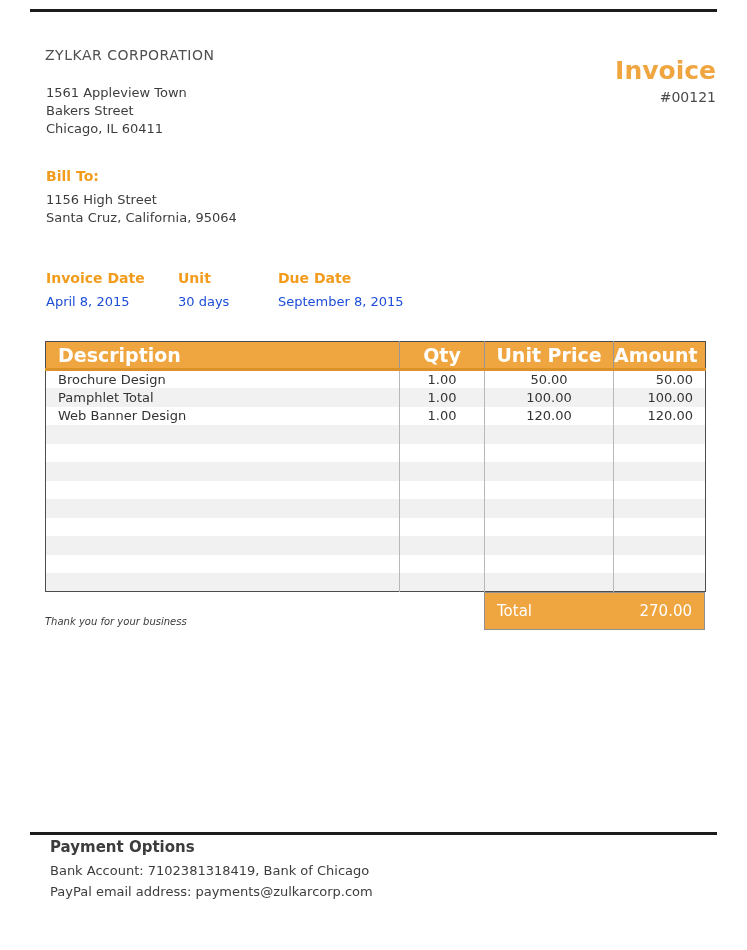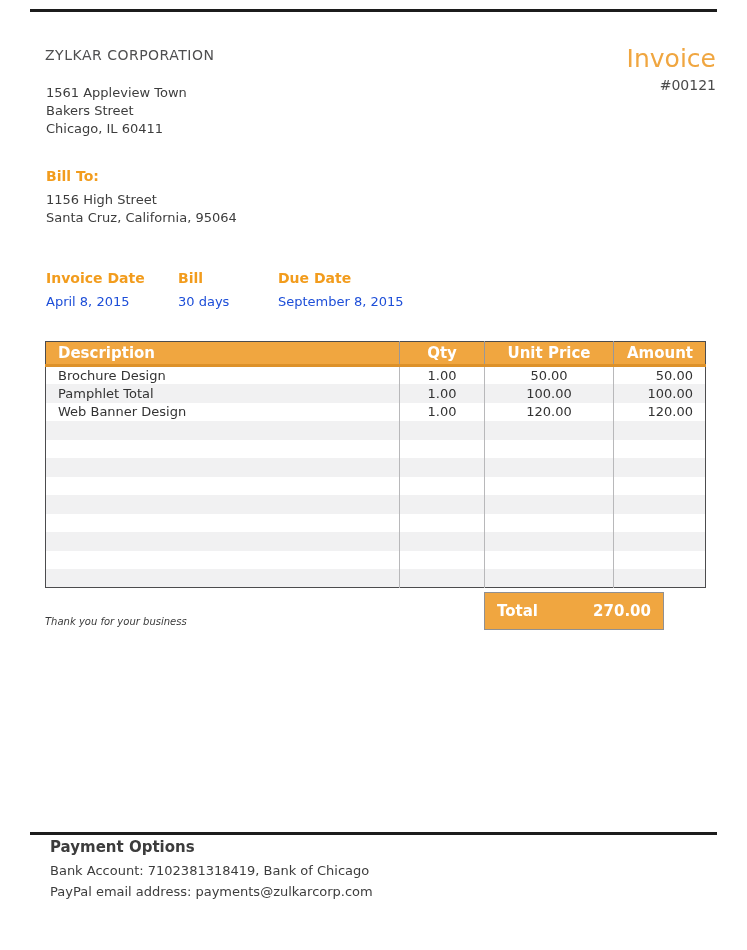--- a/index.html
+++ b/index.html
@@ -21,21 +21,21 @@
   .company-name {
     position: absolute; left: 45px; top: 47px;
     font-size: 14px; font-weight: normal; color: #4f4f50; letter-spacing: 0.5px;
     white-space: nowrap;
   }
   .company-address {
     position: absolute; left: 46px; top: 84px;
     font-size: 13px; line-height: 18px; color: #3d3d3d;
   }
   .invoice-block { position: absolute; right: 31px; top: 45px; text-align: right; }
-  .invoice-title { font-size: 25px; font-weight: normal; color: #f0a640; line-height: 28px; }
+  .invoice-title { font-size: 25px; font-weight: bold; color: #f0a640; line-height: 28px; margin-top: 12px; }
   .invoice-number { font-size: 14px; color: #4a4a4a; margin-top: 4px; }
 
   
   .bill-to { position: absolute; left: 46px; top: 168px; }
   .orange-label { font-size: 14px; font-weight: bold; color: #f29c1d; }
   .bill-to-lines { font-size: 13px; line-height: 18px; color: #3d3d3d; margin-top: 7px; }
 
   
   .meta-row { position: absolute; left: 46px; top: 270px; display: flex; }
   .meta-col-0 { width: 132px; }
@@ -48,42 +48,42 @@
     position: absolute; left: 45px; top: 341px; width: 660px;
     border-collapse: collapse; table-layout: fixed;
     font-size: 13px; color: #333333;
     border: 1px solid #4c4c4e;
   }
   .items-table col.c-desc   { width: 354px; }
   .items-table col.c-qty    { width: 85px; }
   .items-table col.c-unit   { width: 129px; }
   .items-table col.c-amount { width: 92px; }
   .items-table thead th {
-    background: #f0a640; color: #ffffff; font-weight: bold; font-size: 15px;
+    background: #f0a640; color: #ffffff; font-weight: bold; font-size: 19px;
     height: 22px; border-bottom: 3px solid #dd9129; border-left: 1px solid #97979a;
     padding: 2px 0 2px 0;
   }
   .items-table thead th:first-child { border-left: none; text-align: left; padding-left: 12px; }
   .items-table thead th.th-qty, .items-table thead th.th-unit { text-align: center; }
   .items-table thead th.th-amount { text-align: right; padding-right: 12px; }
   .items-table tbody td {
     height: 18.5px; border-left: 1px solid #b8b8ba; padding: 0;
     vertical-align: middle;
   }
   .items-table tbody td:first-child { border-left: none; padding-left: 12px; text-align: left; }
   .items-table tbody td.td-qty, .items-table tbody td.td-unit { text-align: center; }
   .items-table tbody td.td-amount { text-align: right; padding-right: 12px; }
   .items-table tbody tr:nth-child(even) { background: #f1f1f2; }
 
   
   .total-box {
-    position: absolute; left: 484px; top: 592px; width: 180px; height: 38px;
+    position: absolute; left: 484px; top: 592px; width: 221px; height: 38px;
     background: #f0a640; border: 1px solid #909092;
     display: flex; justify-content: space-between; align-items: center;
-    padding: 0 12px; color: #ffffff; font-weight: bold; font-size: 15px;
+    padding: 0 12px; color: #ffffff; font-weight: normal; font-size: 15px;
   }
 
   .thank-you {
     position: absolute; left: 45px; top: 616px;
     font-size: 10px; font-style: italic; color: #3a3a3a;
   }
 
   
   .footer-heading {
     position: absolute; left: 50px; top: 838px;
@@ -120,21 +120,21 @@
       <div>Santa Cruz, California, 95064</div>
     </div>
   </div>
 
   <div class="meta-row">
     <div class="meta-col-0">
       <div class="orange-label">Invoice Date</div>
       <div class="meta-value">April 8, 2015</div>
     </div>
     <div class="meta-col-1">
-      <div class="orange-label">Bill</div>
+      <div class="orange-label">Unit</div>
       <div class="meta-value">30 days</div>
     </div>
     <div class="meta-col-2">
       <div class="orange-label">Due Date</div>
       <div class="meta-value">September 8, 2015</div>
     </div>
   </div>
 
   <table class="items-table">
     <colgroup>

